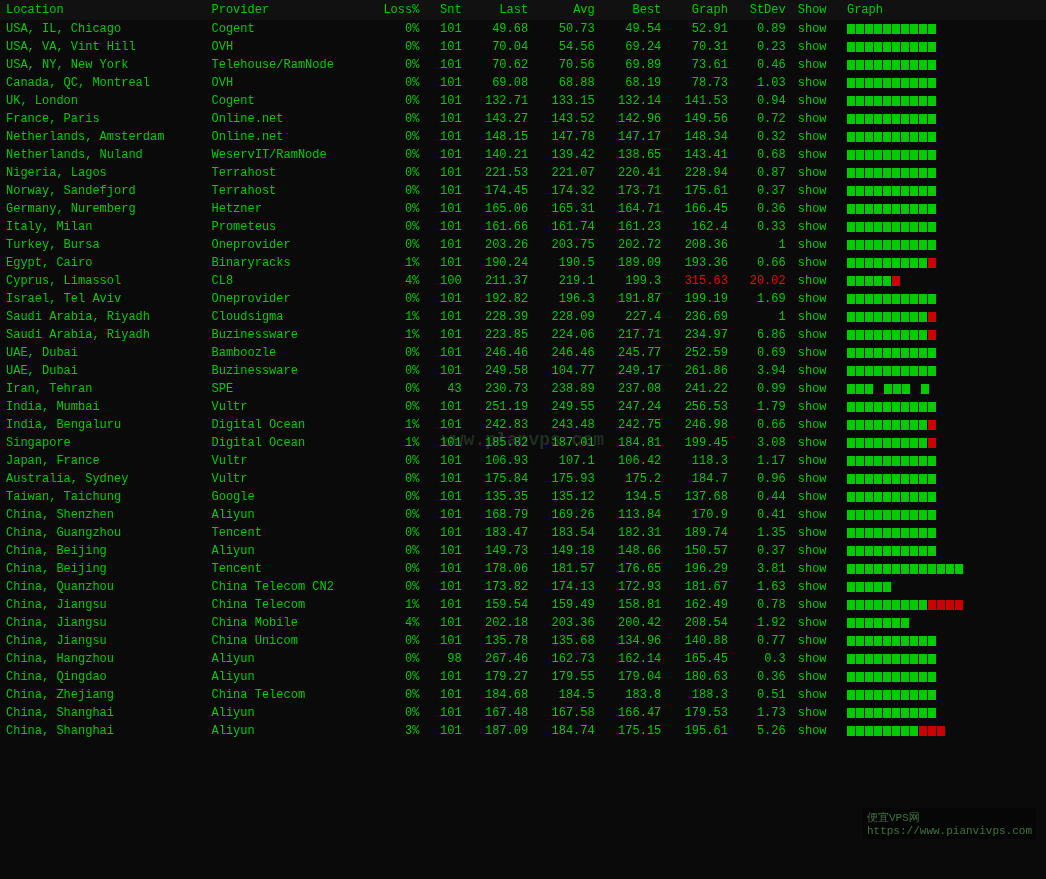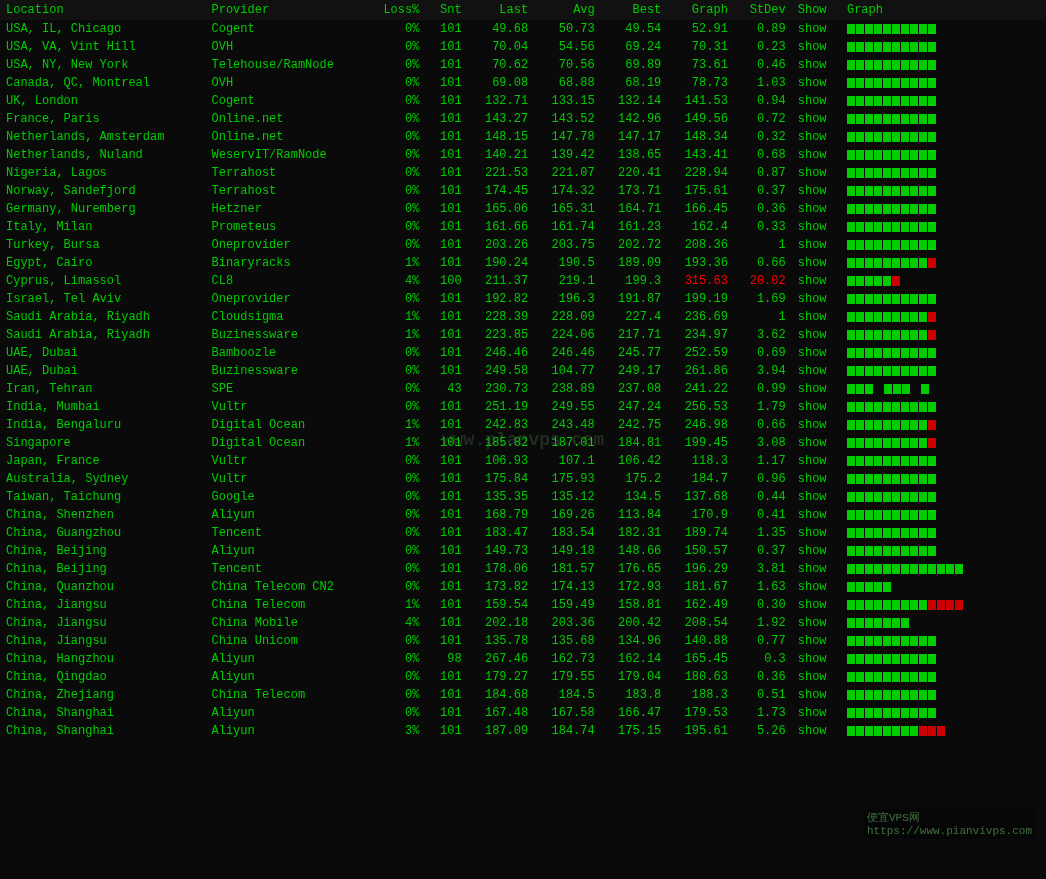--- a/index.html
+++ b/index.html
@@ -548,21 +548,21 @@
       </tr>
       <tr>
         <td class="col-location">Saudi Arabia, Riyadh</td>
         <td class="col-provider">Buzinessware</td>
         <td class="col-loss">1%</td>
         <td class="col-snt">101</td>
         <td class="col-last">223.85</td>
         <td class="col-avg">224.06</td>
         <td class="col-best">217.71</td>
         <td class="col-wrst">234.97</td>
-        <td class="col-stdev">3.62</td>
+        <td class="col-stdev">6.86</td>
         <td class="col-show"><span class="show-link">show</span></td>
         <td class="col-graph">
           <div class="graph-bar-container">
             <span class="graph-bar" style="width: 8px;"></span>
             <span class="graph-bar" style="width: 8px;"></span>
             <span class="graph-bar" style="width: 8px;"></span>
             <span class="graph-bar" style="width: 8px;"></span>
             <span class="graph-bar" style="width: 8px;"></span>
             <span class="graph-bar" style="width: 8px;"></span>
             <span class="graph-bar" style="width: 8px;"></span>
@@ -938,21 +938,21 @@
       </tr>
       <tr>
         <td class="col-location">China, Jiangsu</td>
         <td class="col-provider">China Telecom</td>
         <td class="col-loss">1%</td>
         <td class="col-snt">101</td>
         <td class="col-last">159.54</td>
         <td class="col-avg">159.49</td>
         <td class="col-best">158.81</td>
         <td class="col-wrst">162.49</td>
-        <td class="col-stdev">0.30</td>
+        <td class="col-stdev">0.78</td>
         <td class="col-show"><span class="show-link">show</span></td>
         <td class="col-graph">
           <div class="graph-bar-container">
             <span class="graph-bar" style="width: 8px;"></span>
             <span class="graph-bar" style="width: 8px;"></span>
             <span class="graph-bar" style="width: 8px;"></span>
             <span class="graph-bar" style="width: 8px;"></span>
             <span class="graph-bar" style="width: 8px;"></span>
             <span class="graph-bar" style="width: 8px;"></span>
             <span class="graph-bar" style="width: 8px;"></span>

